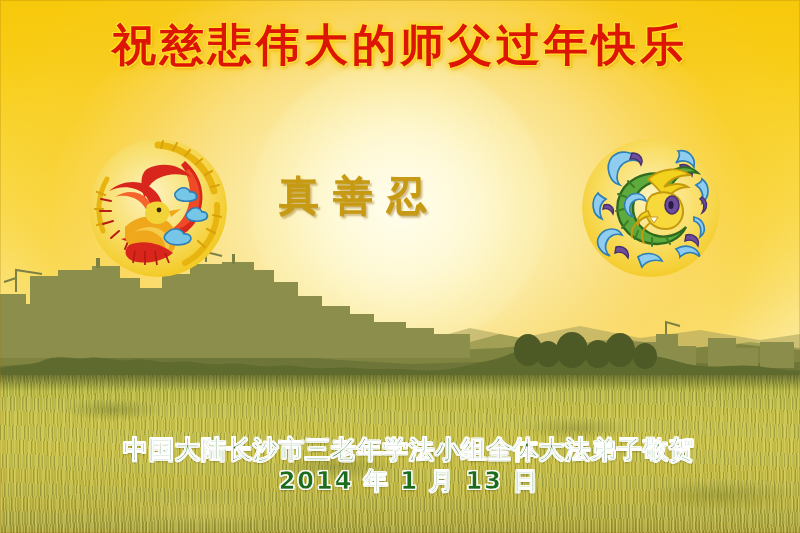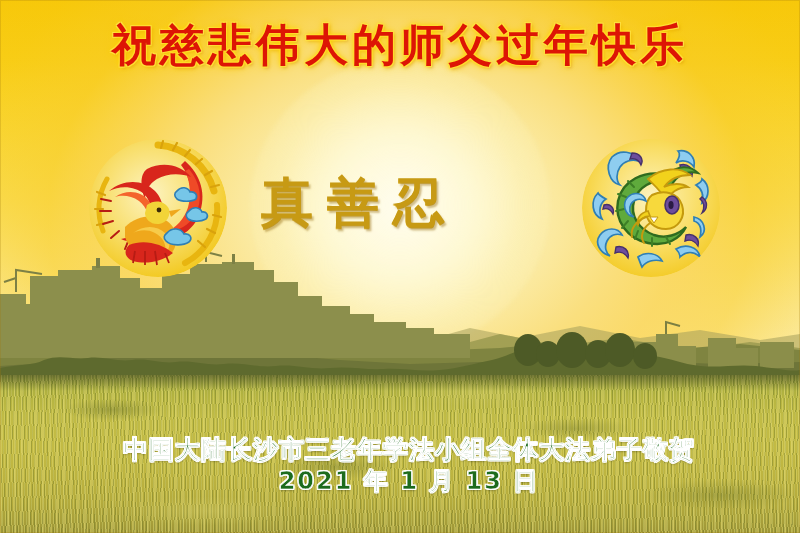--- a/index.html
+++ b/index.html
@@ -144,21 +144,21 @@
       2px 2px 3px rgba(180,90,0,0.35);
   }
 
   
   .center-chars {
     position: absolute;
     left: 0; top: 168px;
     width: 720px;
     text-align: center;
     font-family: "DejaVu Sans", sans-serif;
-    font-size: 52px;
+    font-size: 40px;
     font-weight: bold;
     letter-spacing: 14px;
     color: #c79a14;
     white-space: nowrap;
     text-shadow:
       2px 3px 2px rgba(150,110,20,0.45),
       0 1px 0 #e0b735;
   }
 
   
@@ -465,17 +465,17 @@
       </g>
     </svg>
   </div>
 
   <div class="title">祝慈悲伟大的师父过年快乐</div>
 
   <div class="center-chars">真善忍</div>
 
   <div class="credit-block">
     <div class="credit-line credit-org">中国大陆长沙市三老年学法小组全体大法弟子敬贺</div>
-    <div class="credit-line credit-date">2021 年 1 月 13 日</div>
+    <div class="credit-line credit-date">2014 年 1 月 13 日</div>
   </div>
 
   <div class="border-frame"></div>
 </div>
 
 </body></html>

